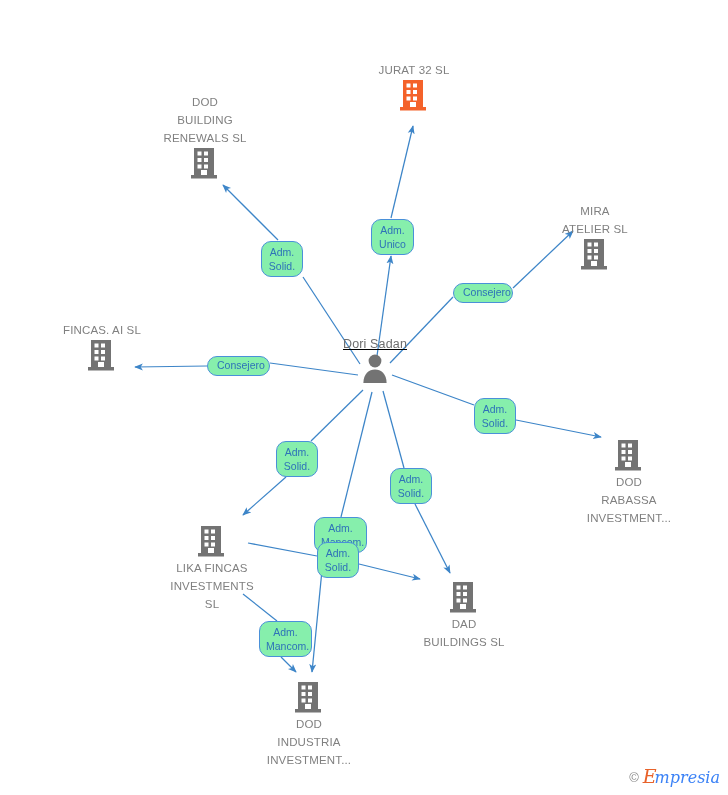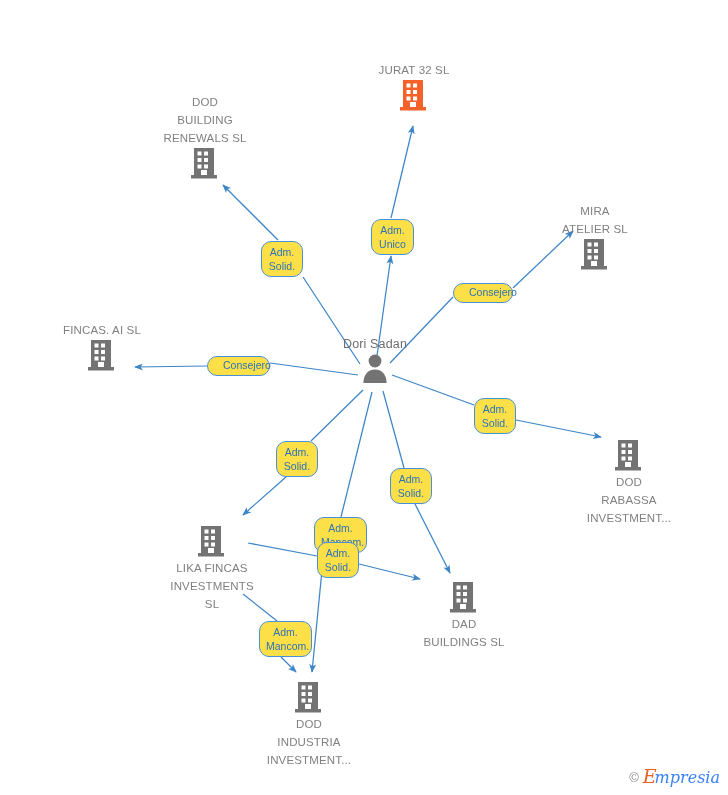--- a/index.html
+++ b/index.html
@@ -23,32 +23,32 @@
     letter-spacing:.15px;
     white-space:pre-line;
     pointer-events:none;
   }
   .node.target .lbl{color:#808080;}
   .node.center .lbl{font-size:12.5px;color:#6e6e6e;}
 
   
   .elabel{
     position:absolute;
-    background:#fde047;
+    background:#86efac;
     border:1px solid #4a90d9;
     border-radius:10px;
     color:#2e72b8;
     font-size:10.5px;
     line-height:14px;
     padding:3px 6px;
     text-align:center;
     white-space:pre-line;
     box-sizing:border-box;
   }
-  .elabel.one-line{line-height:13px;padding:2px 15px;}
+  .elabel.one-line{line-height:13px;padding:2px 9px;}
 
   
   #watermark{
     position:absolute;right:8px;bottom:8px;
     display:flex;align-items:center;gap:4px;
     font-size:15px;
   }
   #watermark .cmark{color:#8a8a8a;font-size:13px;}
   #watermark .wm-e{color:#e8622a;font-family:"DejaVu Serif",serif;font-style:italic;font-size:19px;line-height:18px;}
   #watermark .wm-rest{color:#3b82f6;font-family:"DejaVu Serif",serif;font-style:italic;font-size:16px;line-height:18px;margin-left:-2px;}
@@ -210,21 +210,21 @@
           <rect x="7.5" y="5.5" width="4" height="4" fill="#ffffff"></rect>
           <rect x="14" y="5.5" width="4" height="4" fill="#ffffff"></rect>
           <rect x="7.5" y="12" width="4" height="4" fill="#ffffff"></rect>
           <rect x="14" y="12" width="4" height="4" fill="#ffffff"></rect>
           <rect x="7.5" y="18.5" width="4" height="4" fill="#ffffff"></rect>
           <rect x="14" y="18.5" width="4" height="4" fill="#ffffff"></rect>
           <rect x="11" y="24" width="6" height="5" fill="#ffffff"></rect>
         </svg></span><span class="lbl">DOD
 INDUSTRIA
 INVESTMENT...</span></div>
-    <div class="node center" style="left: 375px; top: 334px;"><span class="lbl">Dori Sadan</span><span class="icon"><svg width="32" height="32" viewBox="0 0 32 32" aria-hidden="true">
+    <div class="node center" style="left: 375px; top: 334px; text-decoration: underline;"><span class="lbl">Dori Sadan</span><span class="icon"><svg width="32" height="32" viewBox="0 0 32 32" aria-hidden="true">
           <circle cx="16" cy="9" r="6.4" fill="#737373"></circle>
           <path d="M4.4 31 C4.4 21.6 10 17.4 16 17.4 C22 17.4 27.6 21.6 27.6 31 Z" fill="#737373"></path>
         </svg></span></div>
   </div>
 
 <div id="watermark">
   <span class="cmark">©</span>
   <span><span class="wm-e">E</span><span class="wm-rest">mpresia</span></span>
 </div>
 

